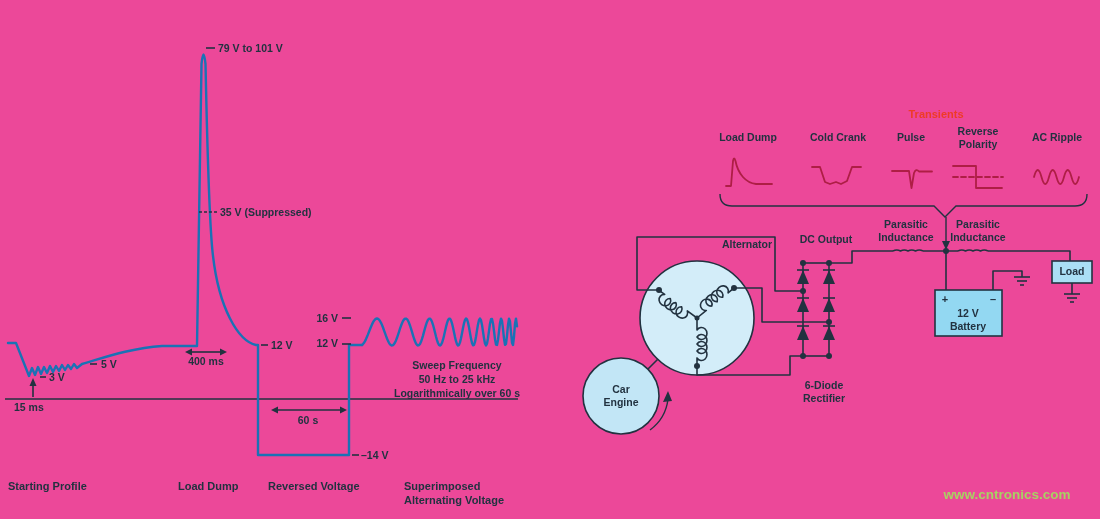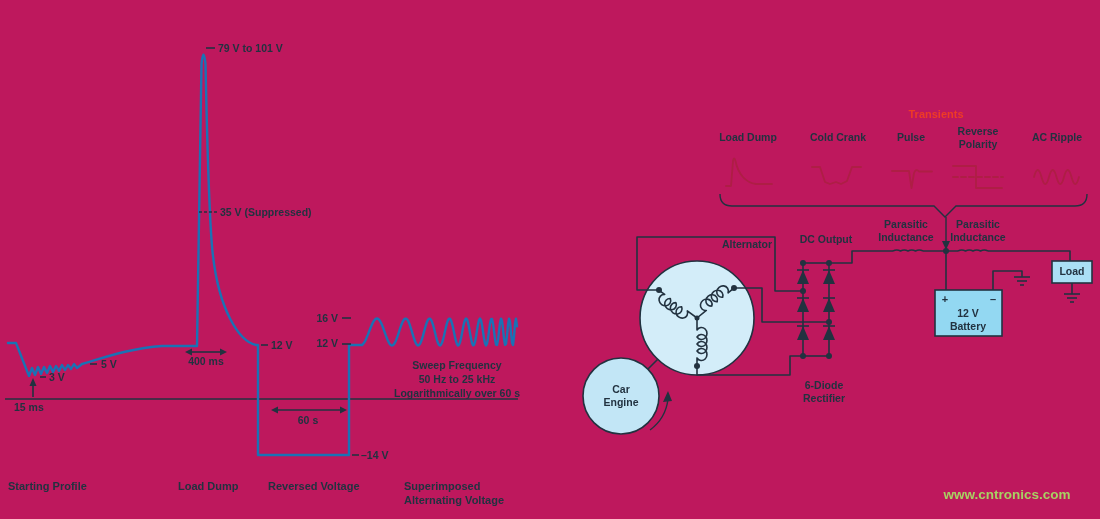--- a/index.html
+++ b/index.html
@@ -1,16 +1,16 @@
 <!DOCTYPE html>
 <html><head>
 <meta charset="utf-8">
 <style>
   html,body{margin:0;padding:0;background:#ffffff;}
-  #stage{position:relative;width:1100px;height:519px;background:#be185d;overflow:hidden;}
+  #stage{position:relative;width:1100px;height:519px;background:#ec4899;overflow:hidden;}
   svg{position:absolute;left:0;top:0;}
   svg text{font-family:"Liberation Sans",sans-serif;font-weight:bold;fill:#223240;}
   .lbl{font-size:10.5px;}
   .lbl-lg{font-size:11px;}
   .red-title{fill:#ee3b26;font-size:11px;}
   .wave{stroke:#1a72b5;stroke-width:2.4;fill:none;stroke-linejoin:round;stroke-linecap:round;}
   .ink{stroke:#223240;stroke-width:1.6;fill:none;stroke-linejoin:round;}
   .ink-thin{stroke:#223240;stroke-width:1.4;fill:none;}
   .tick{stroke:#223240;stroke-width:1.6;}
   .dot{fill:#223240;}

